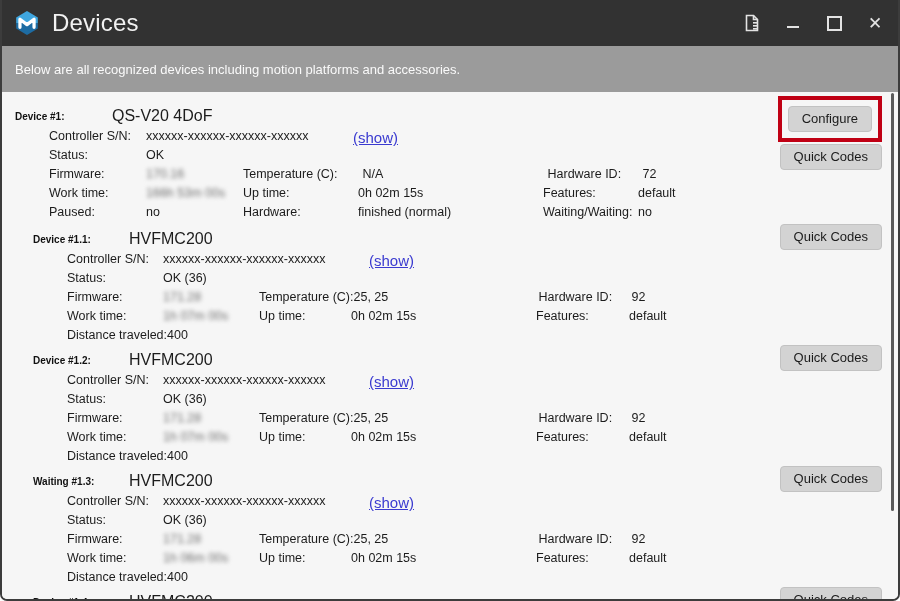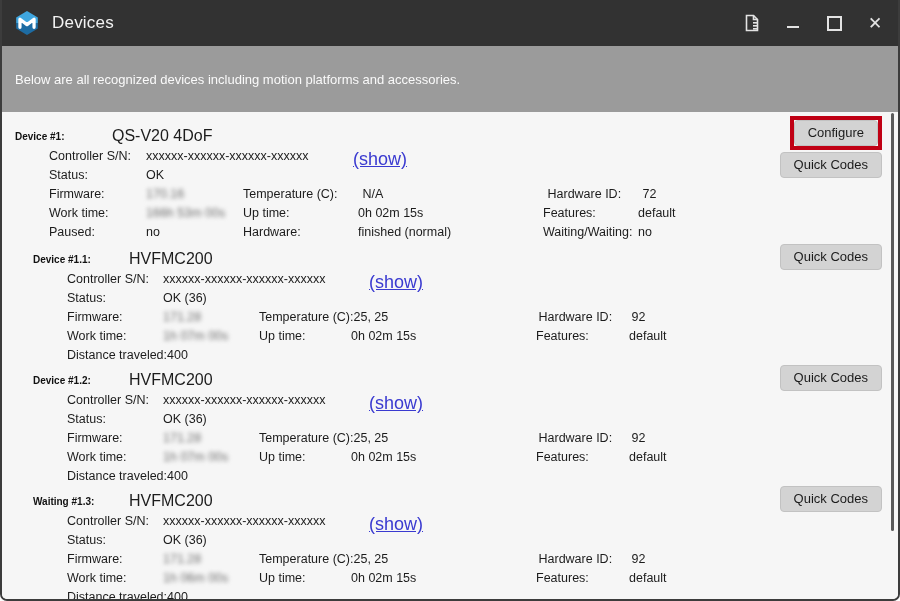--- a/index.html
+++ b/index.html
@@ -15,30 +15,30 @@
     display:flex; flex-direction:column; overflow:hidden;
     background:#f6f6f6;
   }
   
   .titlebar {
     height:46px; flex:0 0 46px; background:#323232;
     display:flex; align-items:center; padding:0 16px 0 14px;
     margin:0 -2px; 
   }
   .logo { width:26px; height:26px; display:flex; align-items:center; }
-  .win-title { color:#f2f2f2; font-size:17px; margin-left:12px; letter-spacing:.2px; }
+  .win-title { color:#f2f2f2; font-size:24px; margin-left:12px; letter-spacing:.2px; }
   .controls { margin-left:auto; display:flex; align-items:center; gap:23px; }
   .ctl { display:flex; align-items:center; justify-content:center; width:18px; height:18px; cursor:default; }
   .min-glyph { width:12px; height:0; border-bottom:2px solid #e3e3e3; margin-top:8px; }
   .max-glyph { width:11px; height:11px; border:2px solid #e3e3e3; }
   .close-glyph { color:#e3e3e3; font-size:17px; line-height:17px; }
   
   .subbar {
     height:38px; flex:0 0 38px; background:#9b9b9b;
-    display:flex; align-items:center; padding:14px 13px;
+    display:flex; align-items:center; padding:4px 13px;
     color:#fafafa; font-size:13px;
   }
   
   .content {
     flex:1 1 auto; background:#f6f6f6; position:relative;
     padding-top:11px; overflow:hidden;
   }
   .device { position:relative; color:#1c1c1c; }
   .device.main { padding-left:13px; height:123px; }
   .device.sub  { padding-left:31px; height:121px; }
@@ -53,31 +53,31 @@
   .main .l2 { flex:0 0 90px; }
   .main .v2 { flex:0 0 185px;padding-left:25px; }
   .main .l3 { flex:0 0 95px; }
   .sub .l1 { flex:0 0 96px; }
   .sub .v1 { flex:0 0 96px; }
   .sub .v-sn { flex:0 0 206px; }
   .sub .l2 { flex:0 0 92px; }
   .sub .v2 { flex:0 0 185px; }
   .sub .l3 { flex:0 0 93px; }
   .blurred { filter:blur(2.2px); color:#6f6f6f; }
-  a.show-link { color:#3a3ad0; text-decoration:underline; font-size:18px; cursor:pointer; }
+  a.show-link { color:#3a3ad0; text-decoration:underline; font-size:15px; cursor:pointer; }
   
   .dev-buttons { position:absolute; right:16px; display:flex; flex-direction:column; align-items:flex-end; }
   .main .dev-buttons { top:-7px; gap:2px; }
   .sub  .dev-buttons { top:-2px; }
   .btn {
     background:#d3d3d3; border:1px solid #c2c2c2; border-radius:4px;
     height:26px; padding:0 13px; font-size:13px; color:#1b1b1b;
     font-family:"Liberation Sans", sans-serif; line-height:24px; cursor:default;
   }
-  .hl { border:4px solid #c00014; padding:0; }
+  .hl { border:4px solid #c00014; padding:6px; }
   
   .scrollbar { position:absolute; top:0; right:2px; width:5px; height:100%; }
   .scroll-thumb { position:absolute; top:1px; right:2px; width:3px; height:418px; background:#5a5a5a; border-radius:2px; }
 </style>
 </head>
 <body>
 
 <div class="window">
 
   <div class="titlebar">

